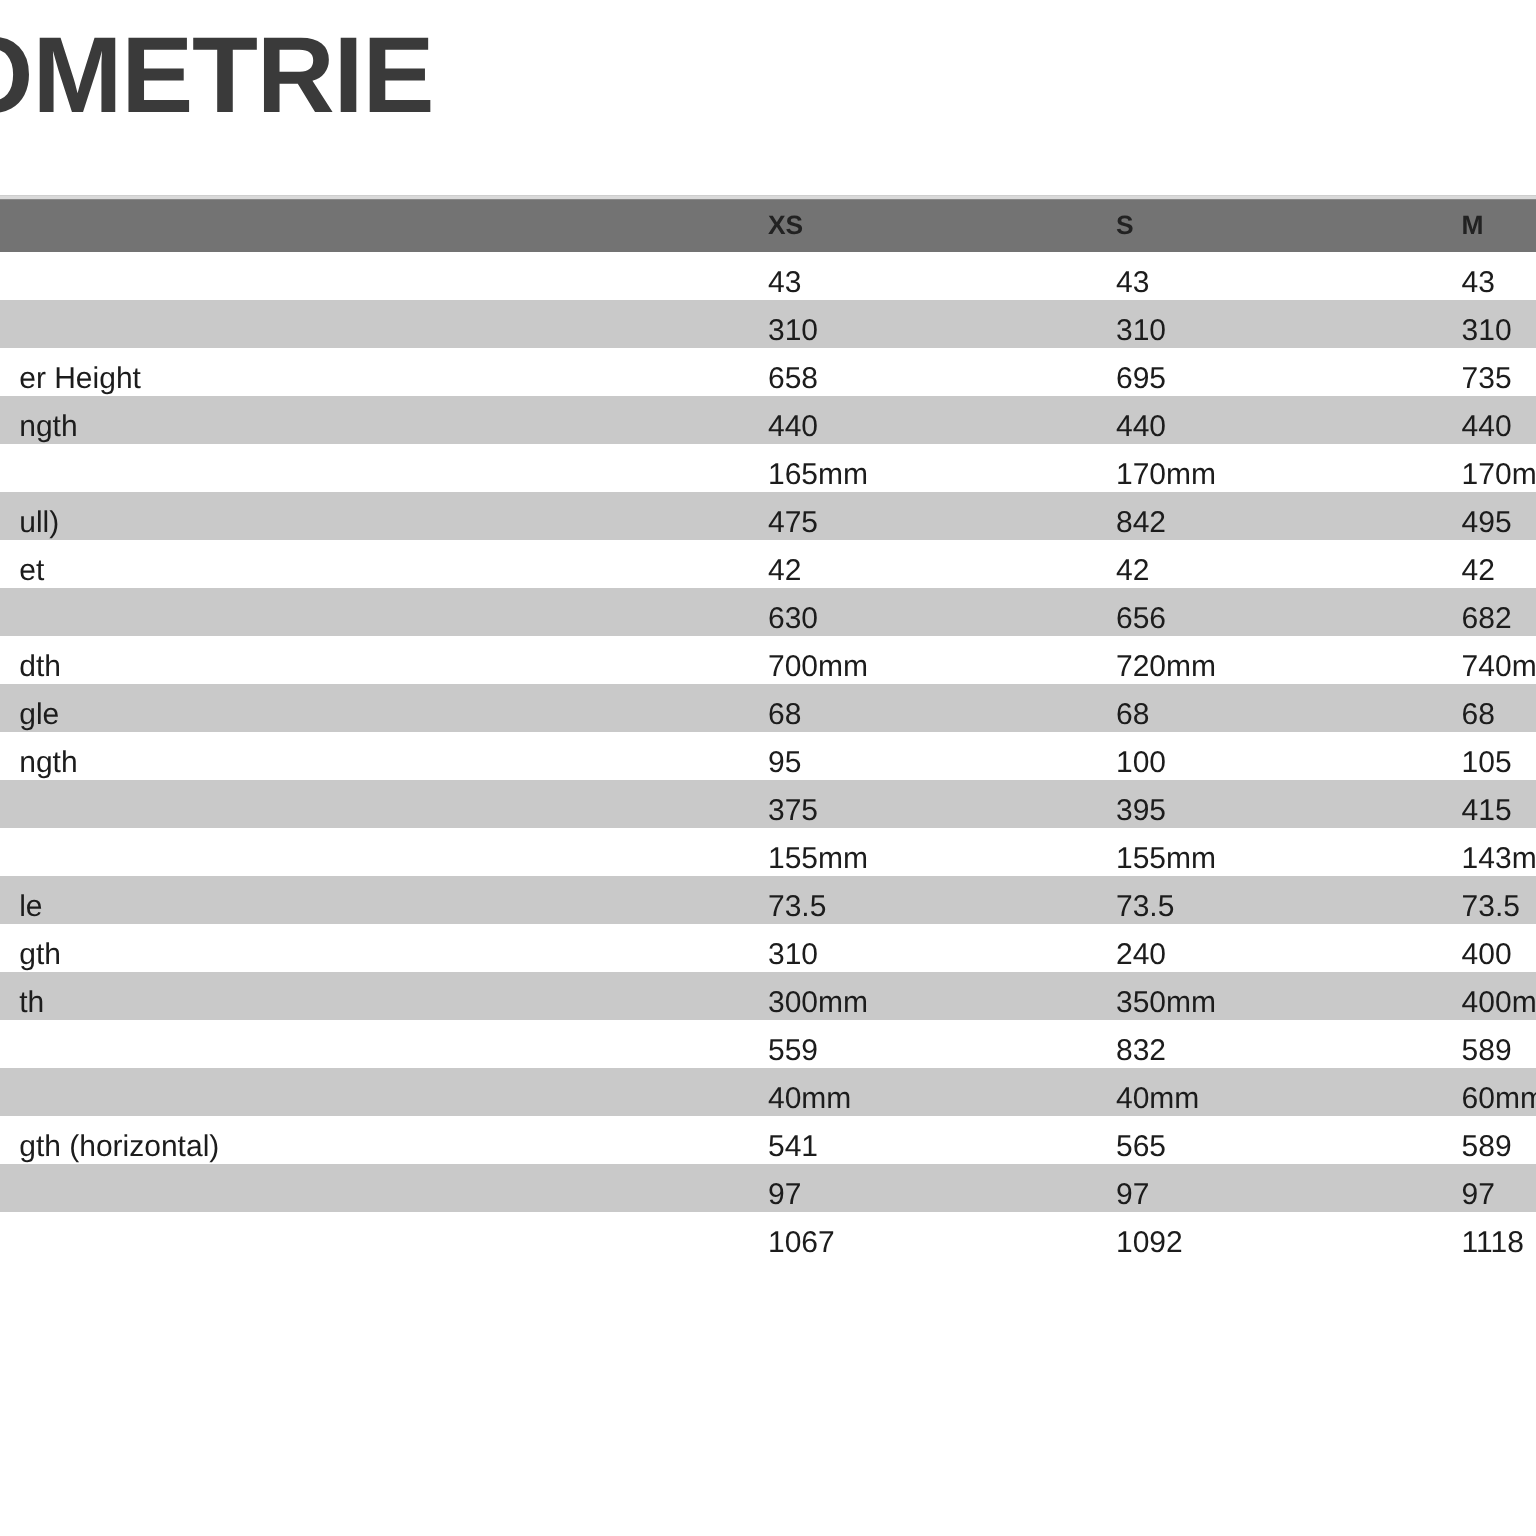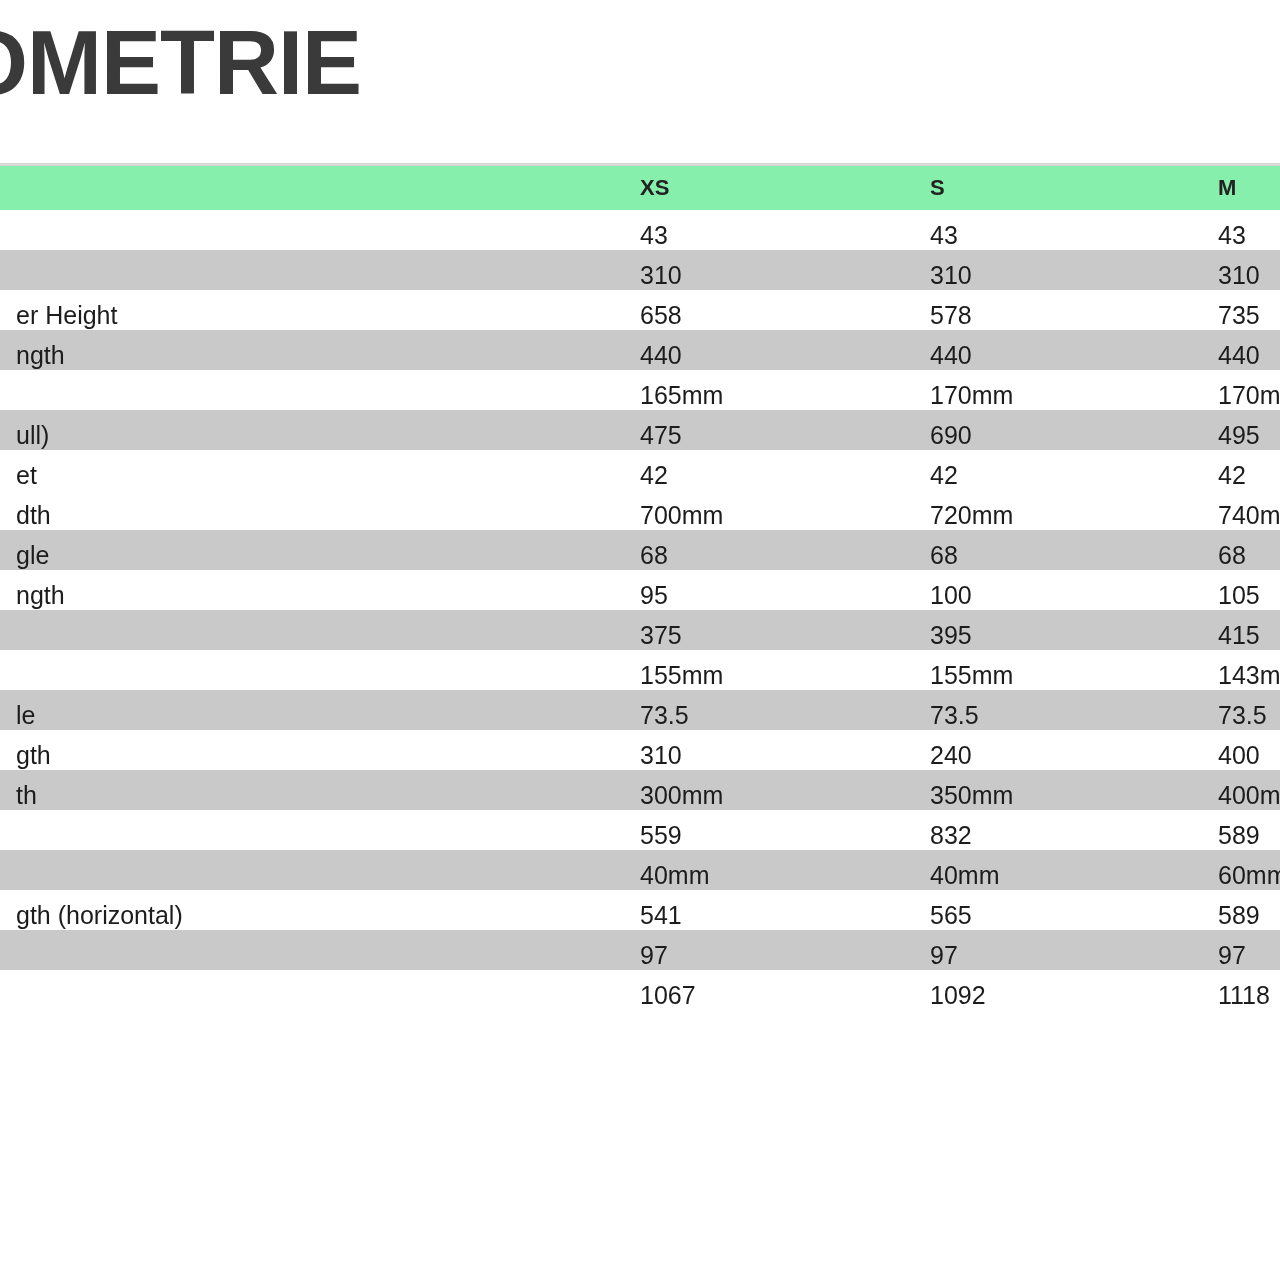--- a/index.html
+++ b/index.html
@@ -12,21 +12,21 @@
   .page-title {
     position: absolute; top: 12px; left: -42px;
     margin: 0;
     font-size: 90px; font-weight: bold;
     letter-spacing: -1px; white-space: nowrap;
     color: #3a3a3a;
   }
   .geo-table { position: absolute; top: 163px; left: 0; width: 1280px; }
   .header-row {
     position: relative; height: 44px;
-    background: #86efac; border-top: 3px solid #d9d9d9;
+    background: #737373; border-top: 3px solid #d9d9d9;
   }
   .header-row .cell { font-weight: bold; font-size: 22px; line-height: 44px; color: #222222; }
   .row { position: relative; height: 40px; background: #ffffff; }
   .row.gray { background: #c9c9c9; }
   .cell {
     position: absolute; top: 0; white-space: nowrap;
     font-size: 25px; line-height: 50.6px; color: #1c1c1c;
   }
   .label { left: 0; padding-left: 16px; }
   .col0 { left: 640px; }
@@ -53,46 +53,52 @@
       </div>
       <div class="row gray">
         <span class="cell label"></span>
         <span class="cell col0">310</span>
         <span class="cell col1">310</span>
         <span class="cell col2">310</span>
       </div>
       <div class="row white">
         <span class="cell label">er Height</span>
         <span class="cell col0">658</span>
-        <span class="cell col1">578</span>
+        <span class="cell col1">695</span>
         <span class="cell col2">735</span>
       </div>
       <div class="row gray">
         <span class="cell label">ngth</span>
         <span class="cell col0">440</span>
         <span class="cell col1">440</span>
         <span class="cell col2">440</span>
       </div>
       <div class="row white">
         <span class="cell label"></span>
         <span class="cell col0">165mm</span>
         <span class="cell col1">170mm</span>
         <span class="cell col2">170mm</span>
       </div>
       <div class="row gray">
         <span class="cell label">ull)</span>
         <span class="cell col0">475</span>
-        <span class="cell col1">690</span>
+        <span class="cell col1">842</span>
         <span class="cell col2">495</span>
       </div>
       <div class="row white">
         <span class="cell label">et</span>
         <span class="cell col0">42</span>
         <span class="cell col1">42</span>
         <span class="cell col2">42</span>
+      </div>
+      <div class="row gray">
+        <span class="cell label"></span>
+        <span class="cell col0">630</span>
+        <span class="cell col1">656</span>
+        <span class="cell col2">682</span>
       </div>
       <div class="row white">
         <span class="cell label">dth</span>
         <span class="cell col0">700mm</span>
         <span class="cell col1">720mm</span>
         <span class="cell col2">740mm</span>
       </div>
       <div class="row gray">
         <span class="cell label">gle</span>
         <span class="cell col0">68</span>

